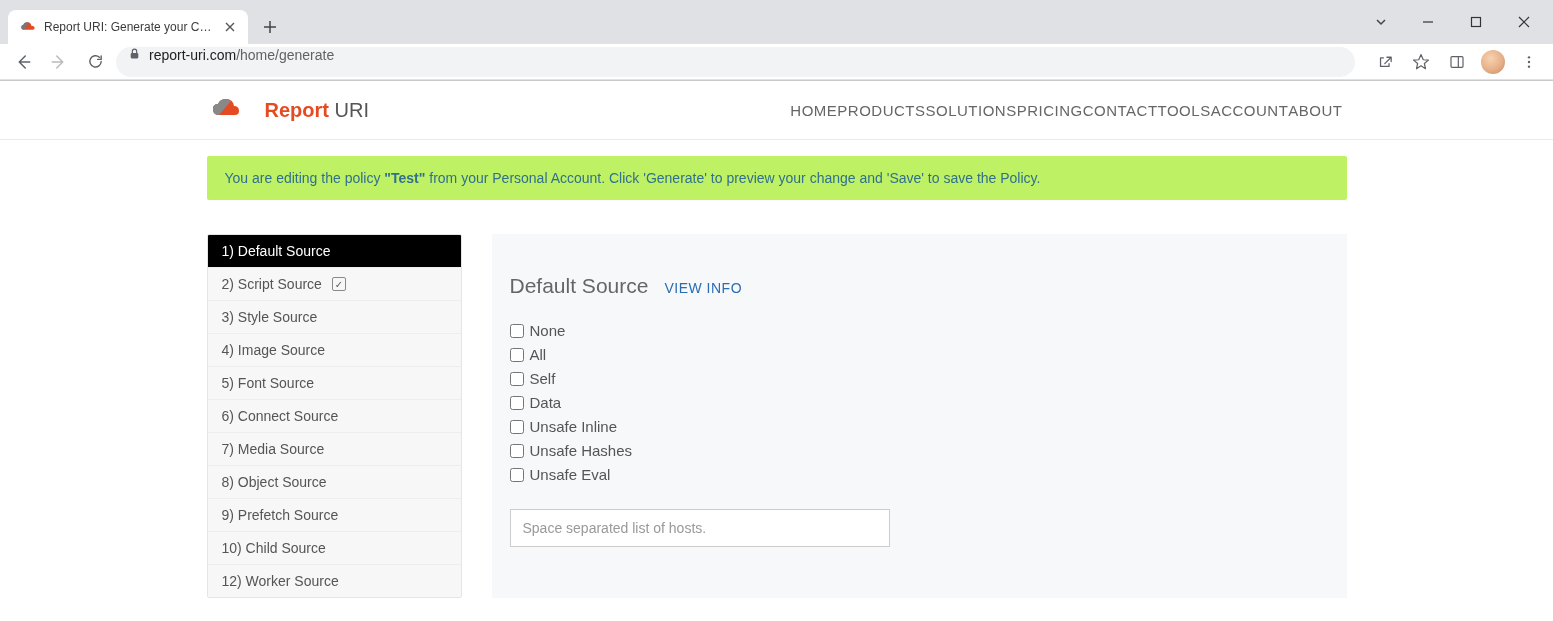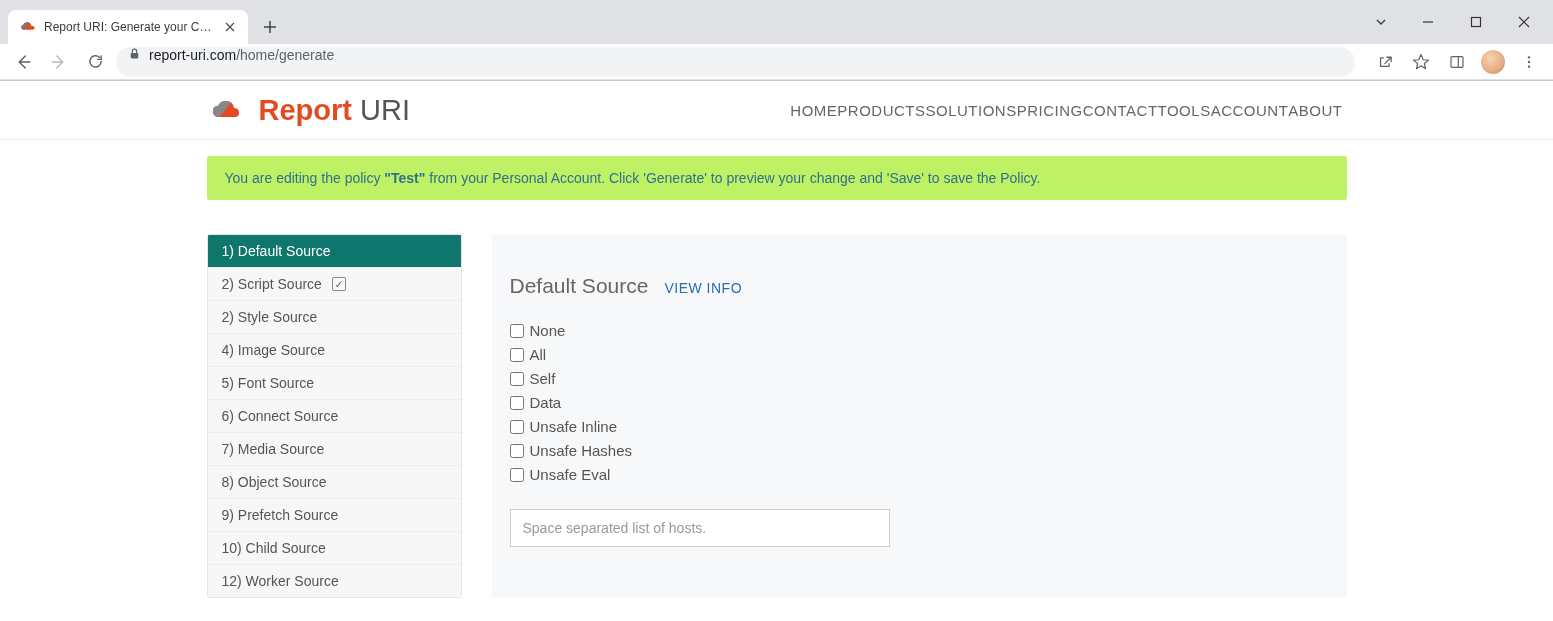--- a/index.html
+++ b/index.html
@@ -28,38 +28,38 @@
     .toolbar-right { display:flex; align-items:center; gap:4px; padding-left:8px; }
     .tb-btn { width:32px; height:30px; display:flex; align-items:center; justify-content:center; color:#5f6368; }
     .avatar { width:24px; height:24px; border-radius:50%; background: radial-gradient(circle at 40% 35%, #f7d2b0 0%, #e6b088 55%, #c3885e 100%); position:relative; overflow:hidden; }
     
     
     .viewport { position:relative; height: calc(621px - 44px - 36px); overflow:hidden; }
     .page-scroll { height:100%; overflow-y:scroll; }
     
     .page-header { border-bottom:1px solid #eaeaea; }
     .page-header-inner { max-width:1140px; margin:0 auto; display:flex; align-items:center; height:58px; padding:0 4px; }
-    .logo { display:flex; align-items:center; gap:18px; font-size:29px; font-weight:700; color:#4a4a4a; }
+    .logo { display:flex; align-items:center; gap:24px; font-size:20px; font-weight:700; color:#4a4a4a; }
     .logo-cloud { display:inline-block; }
     .logo-text-bold { color:#e54b22; }
     .logo-text-light { color:#555; font-weight:400; }
     .main-nav { margin-left:auto; display:flex; }
     .main-nav a { text-decoration:none; color:#666; font-size:15px; letter-spacing:0.5px; cursor:pointer; }
     
     .content-wrap { max-width:1140px; margin:0 auto; padding-top:16px; }
     
     .alert-info { background:#bef264; color:#31708f; padding:14px 18px; border-radius:2px; font-size:14px; }
     .alert-info strong { font-weight:700; }
     
     .main-row { display:flex; gap:30px; margin-top:34px; }
     
     .side-list { width:255px; border:1px solid #e5e5e5; border-radius:2px; overflow:hidden; font-size:14px; }
     .side-item { padding:8px 14px; border-bottom:1px solid #eee; background:#f7f7f7; color:#555; cursor:pointer; display:flex; align-items:center; gap:6px; }
     .side-item:last-child { border-bottom:none; }
-    .side-item.active { background:#0f766e; color:#fff; }
+    .side-item.active { background:#000000; color:#fff; }
     .side-check { display:inline-flex; align-items:center; justify-content:center; width:14px; height:14px; border:1px solid #8a8a8a; border-radius:2px; font-size:10px; color:#5a5a5a; margin-left:4px; }
     
     .panel { flex:1; background:#f7f8f9; padding:40px 18px 50px; }
     .panel-title-row { display:flex; align-items:baseline; gap:16px; margin-bottom:24px; }
     .panel-title { font-size:21px; color:#666; font-weight:400; }
     .view-info { font-size:14px; color:#2a6db3; letter-spacing:0.5px; cursor:pointer; }
     
     .check-list { display:flex; flex-direction:column; gap:7px; margin-bottom:26px; }
     .check-row { display:flex; align-items:center; gap:6px; font-size:15px; color:#555; }
     .check-row input[type=checkbox] { width:14px; height:14px; }
@@ -214,21 +214,21 @@
       <div class="main-row">
         <div class="side-list">
           <div class="side-item active">
             <span>1) Default Source</span>
           </div>
           <div class="side-item">
             <span>2) Script Source</span>
             <span class="side-check">✓</span>
           </div>
           <div class="side-item">
-              <span>2) Style Source</span>
+              <span>3) Style Source</span>
             </div>
           <div class="side-item">
               <span>4) Image Source</span>
             </div>
           <div class="side-item">
               <span>5) Font Source</span>
             </div>
           <div class="side-item">
               <span>6) Connect Source</span>
             </div>

